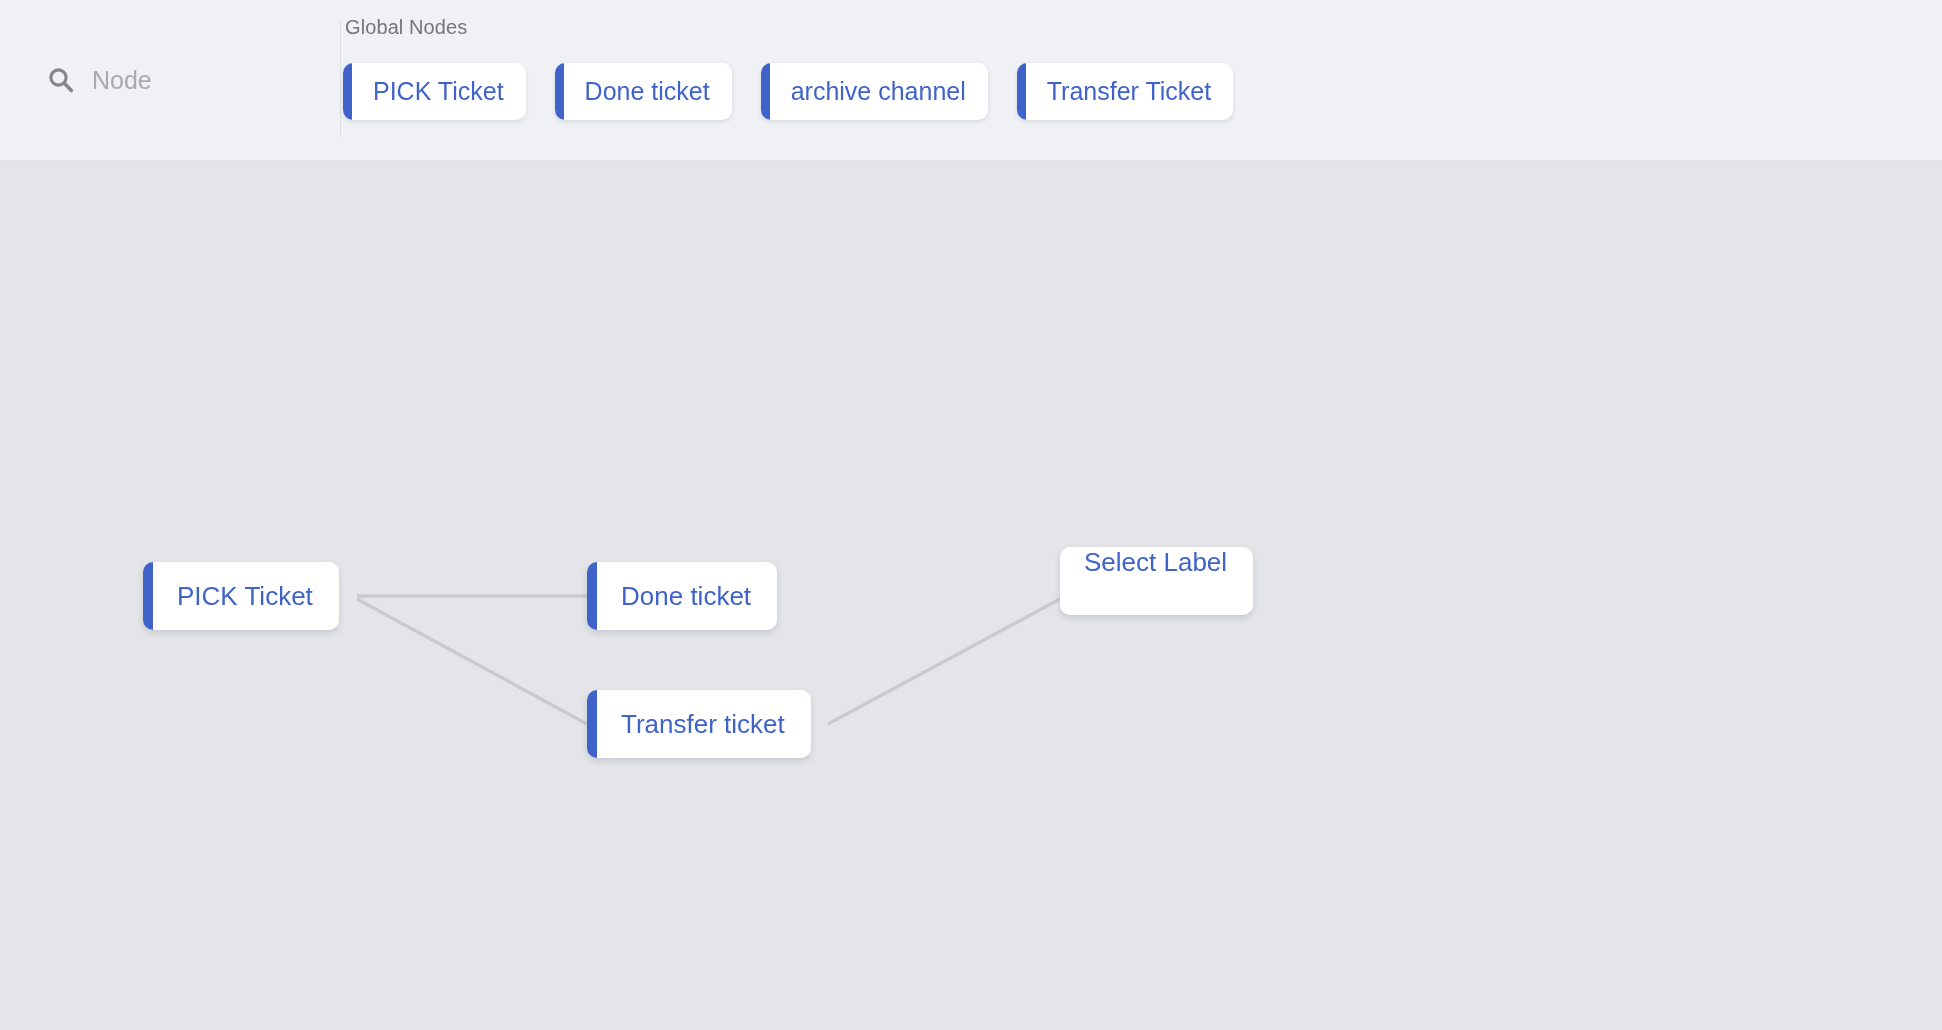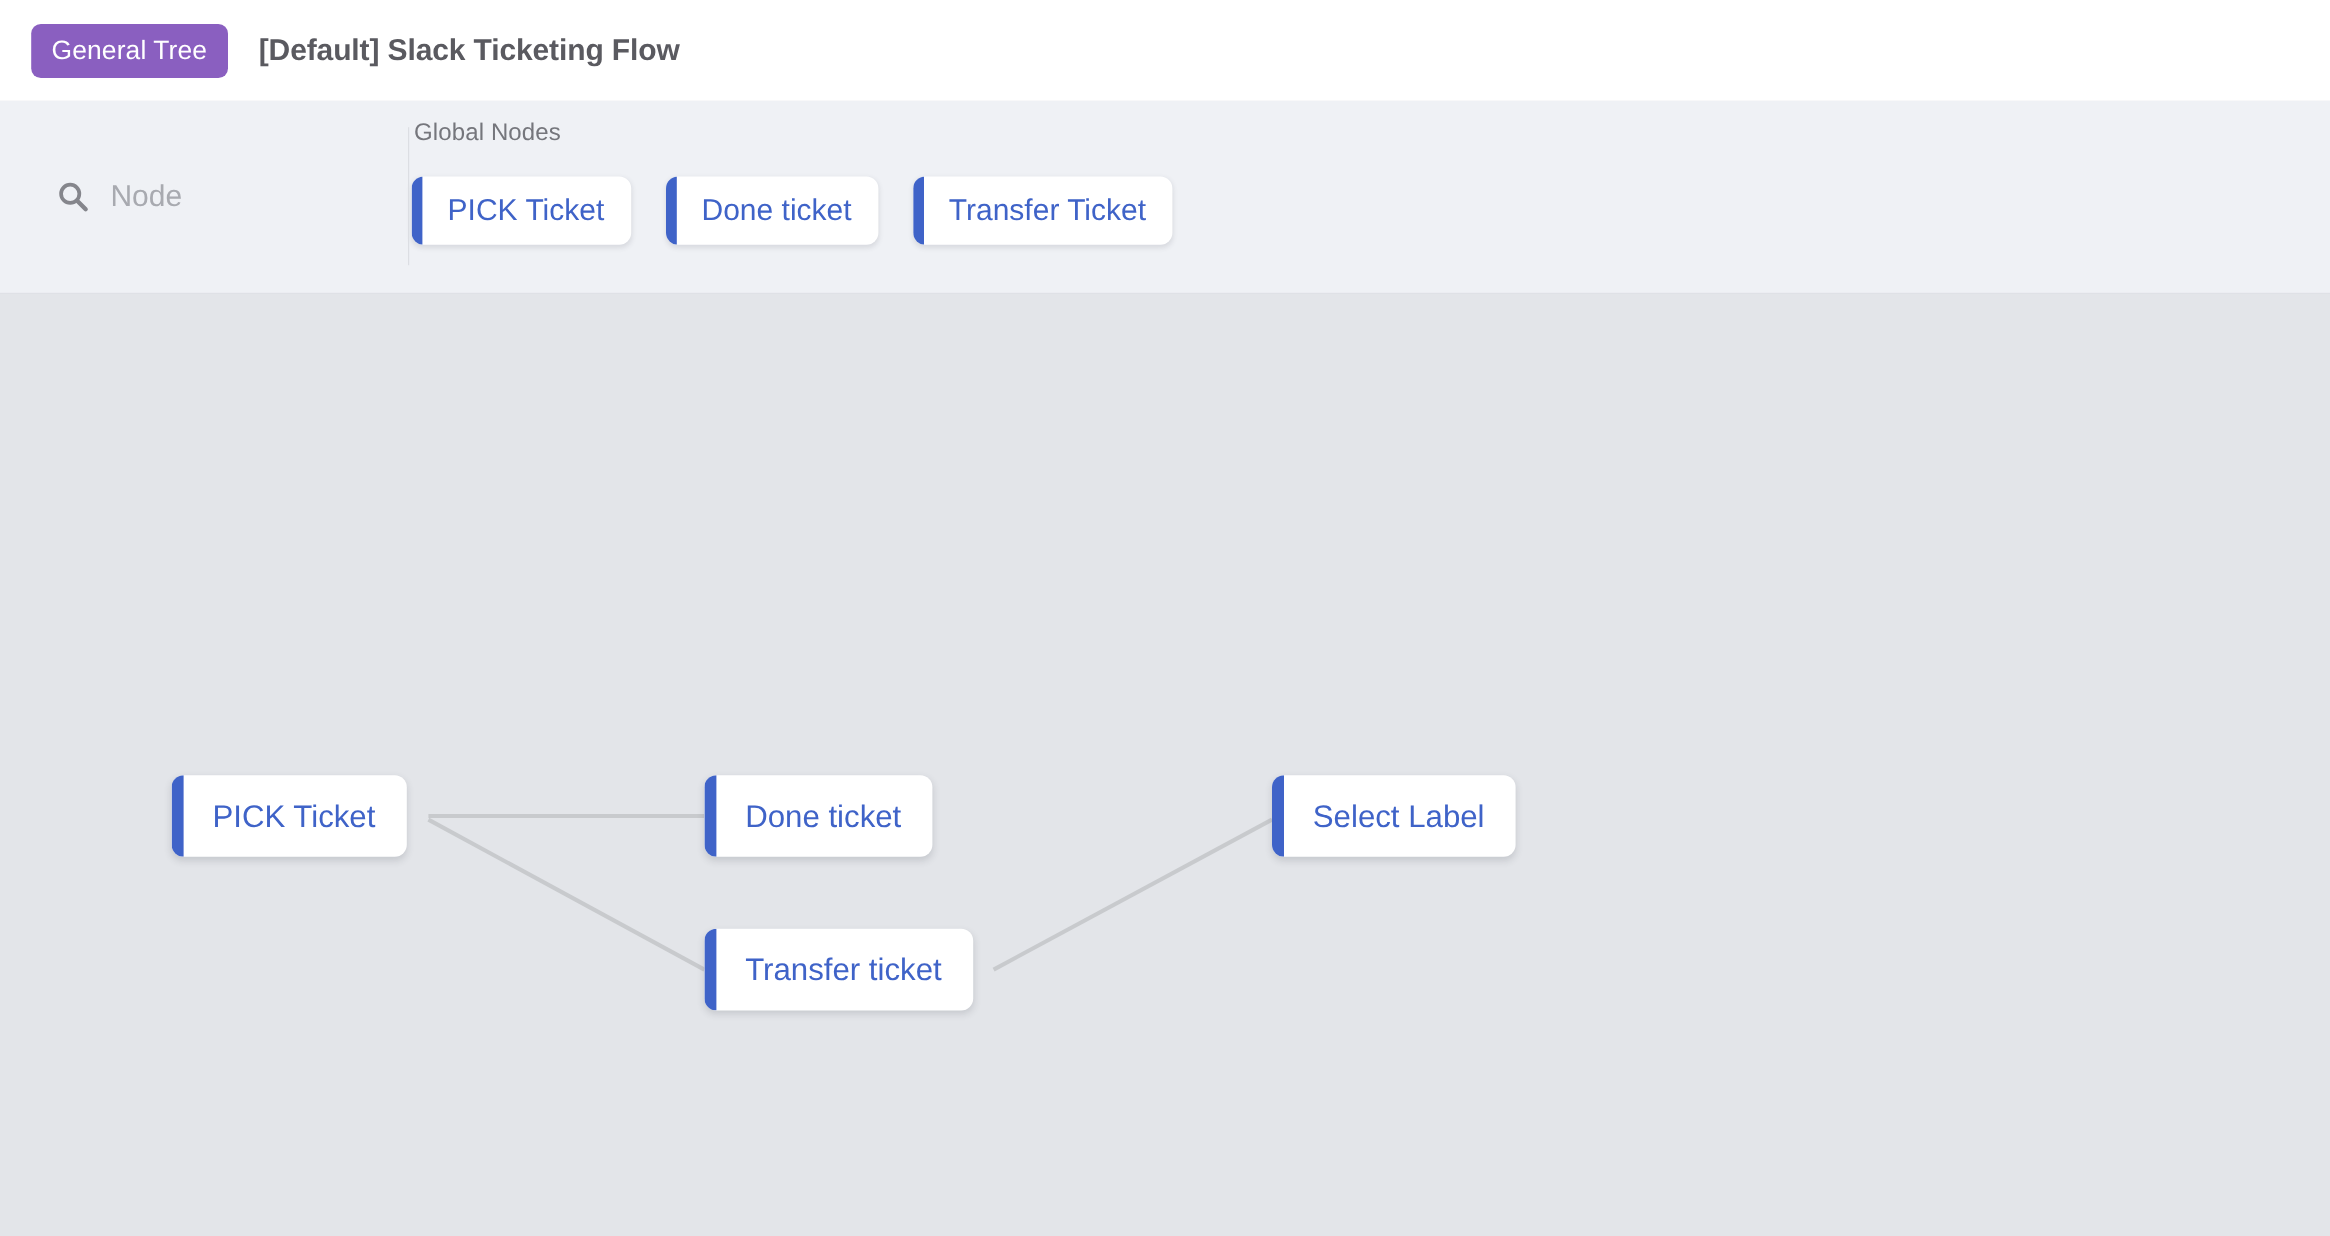--- a/index.html
+++ b/index.html
@@ -180,24 +180,20 @@
     color: #3f63c8;
     padding: 0 26px 0 24px;
     white-space: nowrap;
   }
 </style>
 </head>
 <body>
 
 <div id="app">
 
-  <div class="header">
-    <div class="tree-badge">General Tree</div>
-    <div class="flow-title">[Default] Slack Ticketing Flow</div>
-  </div>
 
   <div class="toolbar">
 
     <div class="search-area">
       <span class="search-icon">
         <svg width="28" height="28" viewBox="0 0 28 28">
           <circle cx="11.5" cy="11.5" r="7.6" fill="none" stroke="#85868c" stroke-width="3.1"></circle>
           <line x1="17.1" y1="17.1" x2="24.4" y2="24.4" stroke="#85868c" stroke-width="3.6" stroke-linecap="round"></line>
         </svg>
       </span>
@@ -213,20 +209,24 @@
         <div class="node-chip">
           <span class="node-accent"></span>
           <span class="node-label">PICK Ticket</span>
         </div>
 
         <div class="node-chip">
           <span class="node-accent"></span>
           <span class="node-label">Done ticket</span>
         </div>
 
+        <div class="node-chip">
+          <span class="node-accent"></span>
+          <span class="node-label">archive channel</span>
+        </div>
 
         <div class="node-chip">
           <span class="node-accent"></span>
           <span class="node-label">Transfer Ticket</span>
         </div>
 
       </div>
     </div>
   </div>
 
@@ -243,21 +243,21 @@
     <div class="canvas-node" style="left:143px; top:401px;">
       <span class="node-accent"></span>
       <span class="node-label">PICK Ticket</span>
     </div>
 
     <div class="canvas-node" style="left:587px; top:401px;">
       <span class="node-accent"></span>
       <span class="node-label">Done ticket</span>
     </div>
 
-    <div class="canvas-node" style="left:1060px; top:401px;">
+    <div class="canvas-node" style="left:1060px; top:386px;flex-direction:column;">
       <span class="node-accent"></span>
       <span class="node-label">Select Label</span>
     </div>
 
     <div class="canvas-node" style="left:587px; top:529px;">
       <span class="node-accent"></span>
       <span class="node-label">Transfer ticket</span>
     </div>
 
   </div>

